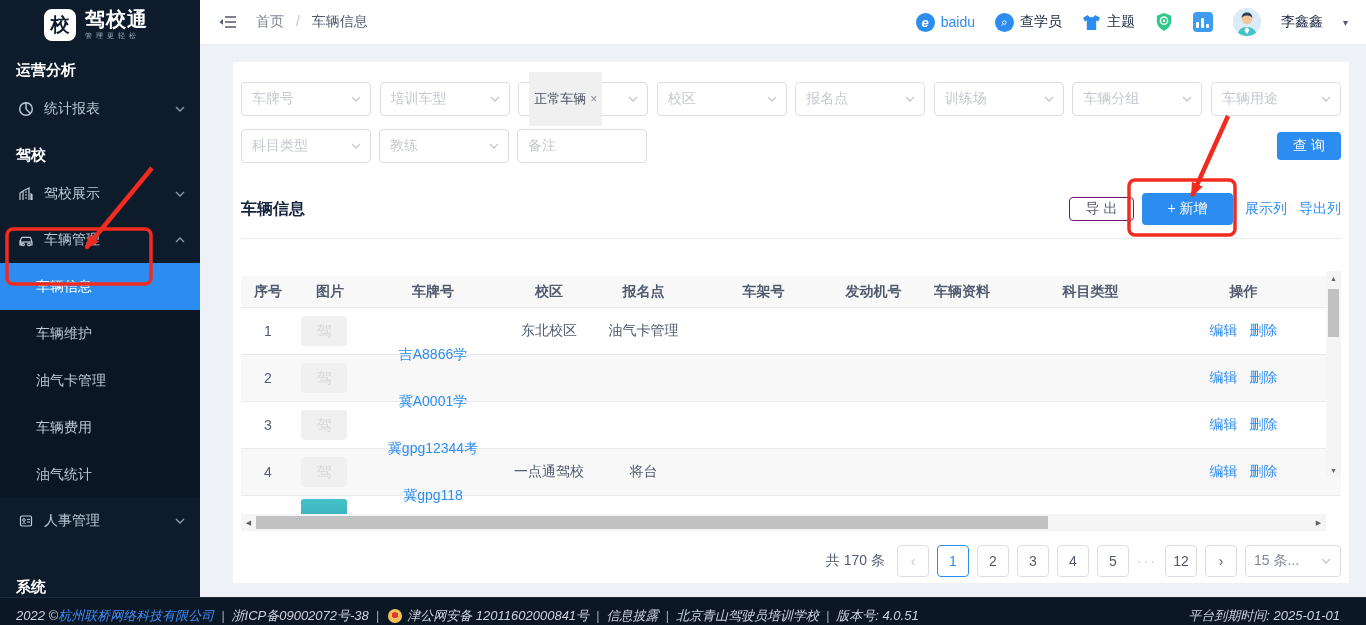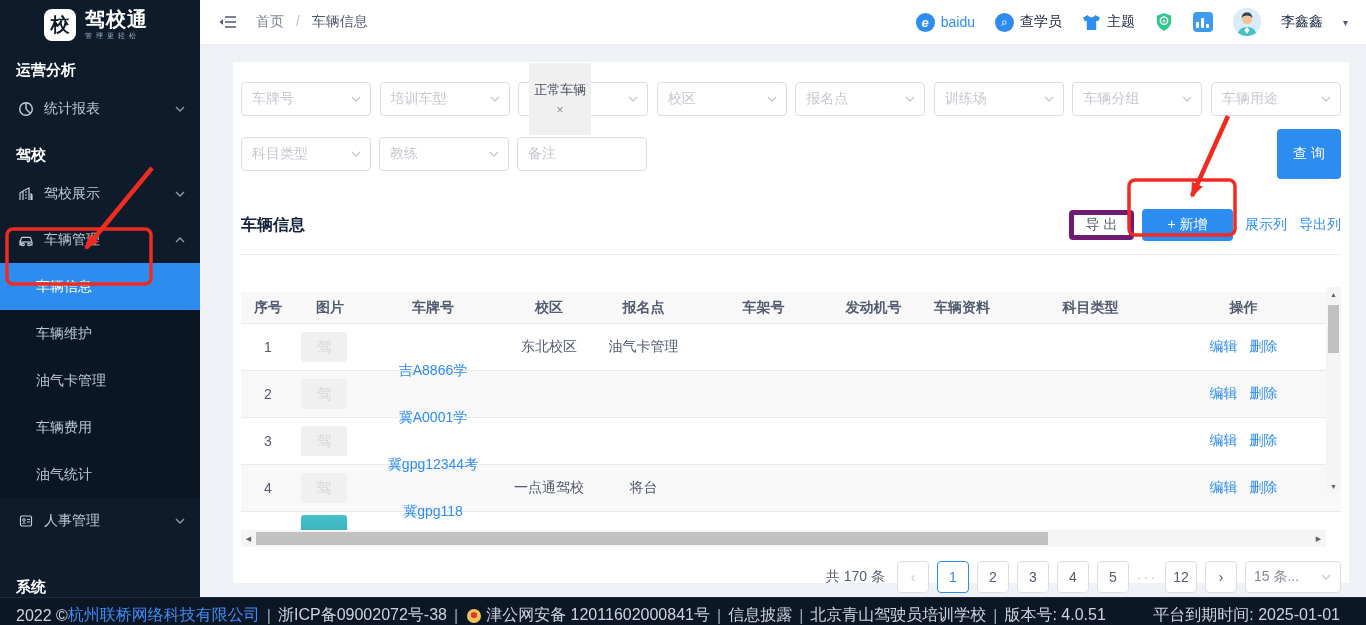--- a/index.html
+++ b/index.html
@@ -52,28 +52,28 @@
   .main { position:absolute; left:208px; top:45px; width:1166px; height:552px; background:#eef1f5; }
   .card { position:absolute; left:25px; top:17px; width:1116px; height:521px; background:#fff; }
   .filters { padding:20px 8px 0; }
   .frow { display:flex; justify-content:space-between; width:1100px; margin-bottom:13px; }
   .frow2 { display:flex; gap:8px; width:1100px; align-items:center; }
   .select { width:130px; height:34px; border:1px solid #dcdee2; border-radius:4px; background:#fff;
     display:flex; align-items:center; padding:0 8px 0 10px; font-size:14px; color:#c5c8ce; cursor:pointer; }
   .select .ph { flex:1; overflow:hidden; white-space:nowrap; }
   .select .dchev { width:12px; height:12px; }
   .tag { background:#f0f0f0; border-radius:1px; color:#495060; font-size:13px; padding:18px 5px;
-    display:inline-flex; align-items:center; gap:4px; margin-right:4px;flex-direction:column; }
+    display:inline-flex; align-items:center; gap:4px; margin-right:4px; }
   .tag-x { color:#8a8f99; cursor:pointer; font-size:12px; }
-  .btn-search { margin-left:auto; width:64px; height:50px; background:#2d8cf0; color:#fff;
+  .btn-search { margin-left:auto; width:64px; height:28px; background:#2d8cf0; color:#fff;
     border:none; border-radius:4px; font-size:14px; cursor:pointer; }
   .title-row { display:flex; align-items:center; margin:30px 8px 13px; }
   .page-title { font-size:16px; font-weight:bold; color:#17233d; }
   .title-actions { margin-left:auto; display:flex; align-items:center; gap:8px; }
-  .btn-export { width:65px; height:30px; background:#fff; border:5px solid #701a75; border-radius:4px;
+  .btn-export { width:65px; height:24px; background:#fff; border:1px solid #701a75; border-radius:4px;
     color:#515a6e; font-size:14px; cursor:pointer; }
   .btn-add { width:91px; height:32px; background:#2d8cf0; border:none; border-radius:4px;
     color:#fff; font-size:14px; cursor:pointer; }
   .col-link { color:#2d8cf0; font-size:14px; cursor:pointer; margin-left:4px; }
 
   
   .tablewrap { position:relative; margin-left:8px; width:1100px; border-top:1px solid #e8eaec; }
   .thead { display:flex; height:32px; background:#f8f8f9; border-bottom:1px solid #e8eaec;
     font-weight:bold; font-size:14px; color:#515a6e; align-items:center;margin-top:37px; }
   .tbody { height:206px; overflow:hidden; }
@@ -113,22 +113,22 @@
     display:flex; align-items:center; justify-content:center; cursor:pointer; color:#515a6e; }
   .pbtn.active { border-color:#2d8cf0; color:#2d8cf0; }
   .pbtn.disabled { color:#c5c8ce; cursor:default; }
   .pdots { color:#c5c8ce; letter-spacing:2px; }
   .psize { width:96px; height:32px; border:1px solid #dcdee2; border-radius:4px; background:#fff;
     display:flex; align-items:center; padding:0 8px; color:#808695; cursor:pointer; }
   .psize .ph { flex:1; }
 
   
   .footer { position:absolute; left:0; bottom:0; width:1366px; height:28px; background:#0c1726;
-    border-top:1px solid #1c2a3c; color:#ccd3dc; font-size:16px; display:flex; align-items:center;
-    padding:8px 26px 0 16px; z-index:10; }
+    border-top:1px solid #1c2a3c; color:#ccd3dc; font-size:13px; display:flex; align-items:center;
+    padding:8px 26px 0 16px; z-index:10;font-style:italic; }
   .footer .flink { color:#3e8ef7; cursor:pointer; }
   .footer .fsep { margin:0 7px; color:#9aa5b1; }
   .psb-badge { width:14px; height:14px; border-radius:50%; margin:0 5px 0 2px;
     background:radial-gradient(circle at 50% 45%, #e23b2e 0 30%, #f2c15c 31% 75%, #c98a2e 76%);
     display:inline-block; flex:0 0 auto; }
   .fright { margin-left:auto; }
 
   
   .anno { position:absolute; left:0; top:0; width:1366px; height:625px; z-index:40; pointer-events:none; }
 </style>

